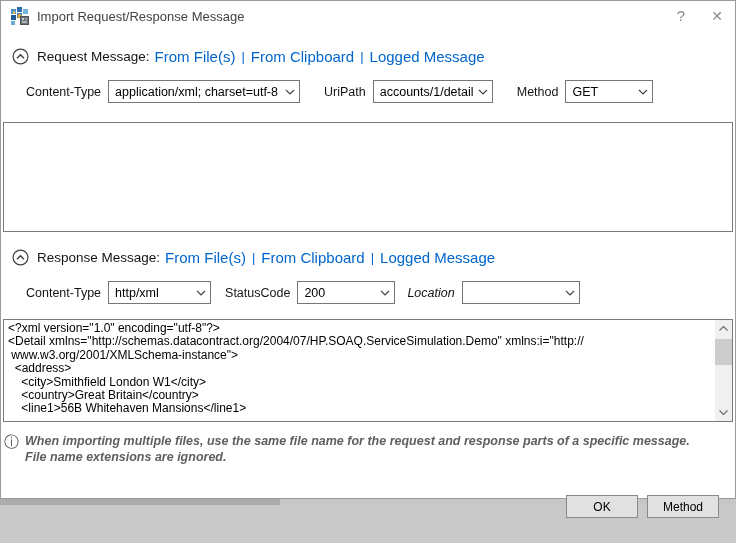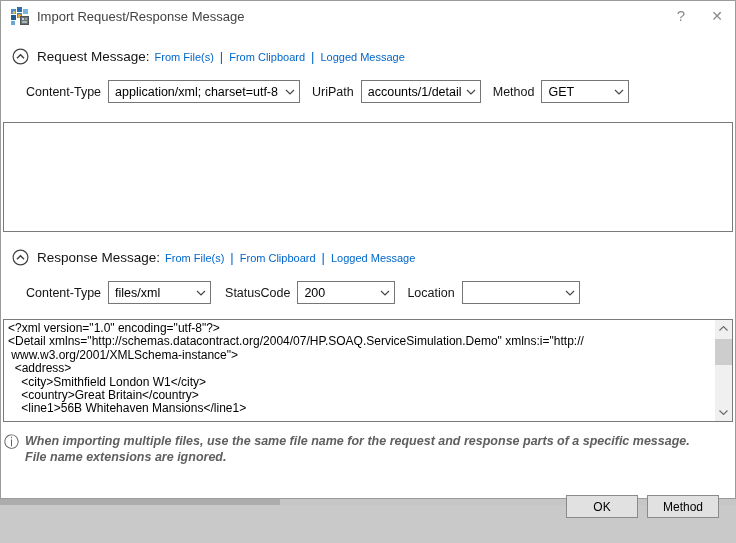--- a/index.html
+++ b/index.html
@@ -36,21 +36,21 @@
   
   .content { padding: 0 2px; }
   .section-header {
     display: flex; align-items: center;
     margin: 17px 0 0 9px;
     height: 17px;
   }
   .collapse-btn { width: 17px; height: 17px; display: inline-flex; cursor: pointer; }
   .section-title { font-size: 13.5px; color: #141414; margin-left: 8px; white-space: nowrap; }
   .links { display: flex; align-items: center; margin-left: 5px; }
-  .link { color: #0066cc; font-size: 11px; text-decoration: none; cursor: pointer; white-space: nowrap; }
+  .link { color: #0066cc; font-size: 15px; text-decoration: none; cursor: pointer; white-space: nowrap; }
   .sep { color: #0066cc; font-size: 13px; margin: 0 6px; }
   .field-row {
     display: flex; align-items: center;
     margin: 15px 0 0 23px;
     height: 23px;
     font-size: 12.5px; color: #141414;
   }
   .field-row label { margin-right: 7px; white-space: nowrap; }
   .combo {
     height: 23px; background: #fff;
@@ -58,21 +58,21 @@
     display: flex; align-items: center;
     padding-left: 6px; cursor: pointer;
   }
   .combo-value {
     flex: 1; font-size: 12.5px; color: #000;
     white-space: nowrap; overflow: hidden;
   }
   .combo-arrow { width: 18px; display: flex; justify-content: center; align-items: center; }
   .w190 { width: 192px; } .w120 { width: 120px; } .w88 { width: 88px; }
   .w103 { width: 103px; } .w98 { width: 98px; } .w115 { width: 118px; }
-  .g32 { margin-left: 12px; } .g14 { margin-left: 14px; } .g12 { margin-left: 12px; }
+  .g32 { margin-left: 24px; } .g14 { margin-left: 14px; } .g12 { margin-left: 12px; font-style: italic; }
   .bigbox {
     position: relative;
     border: 1px solid #7a7a7a;
     background: #fff;
     overflow: hidden;
   }
   .request-box { margin-top: 19px; height: 110px; }
   .response-box { margin-top: 15px; height: 103px; }
   .section-header + .field-row { }
   .code {
@@ -217,21 +217,21 @@
         <span class="sep">|</span>
         <a class="link">From Clipboard</a>
         <span class="sep">|</span>
         <a class="link">Logged Message</a>
       </span>
     </div>
 
     <div class="field-row">
       <label>Content-Type</label>
       <div class="combo w103">
-        <span class="combo-value">files/xml</span>
+        <span class="combo-value">http/xml</span>
         <span class="combo-arrow">
           <svg width="10" height="6" viewBox="0 0 10 6">
               <polyline points="1,1 5,5 9,1" fill="none" stroke="#474747" stroke-width="1.2"></polyline>
             </svg>
         </span>
       </div>
       <label class="g14">StatusCode</label>
       <div class="combo w98">
         <span class="combo-value">200</span>
         <span class="combo-arrow">

